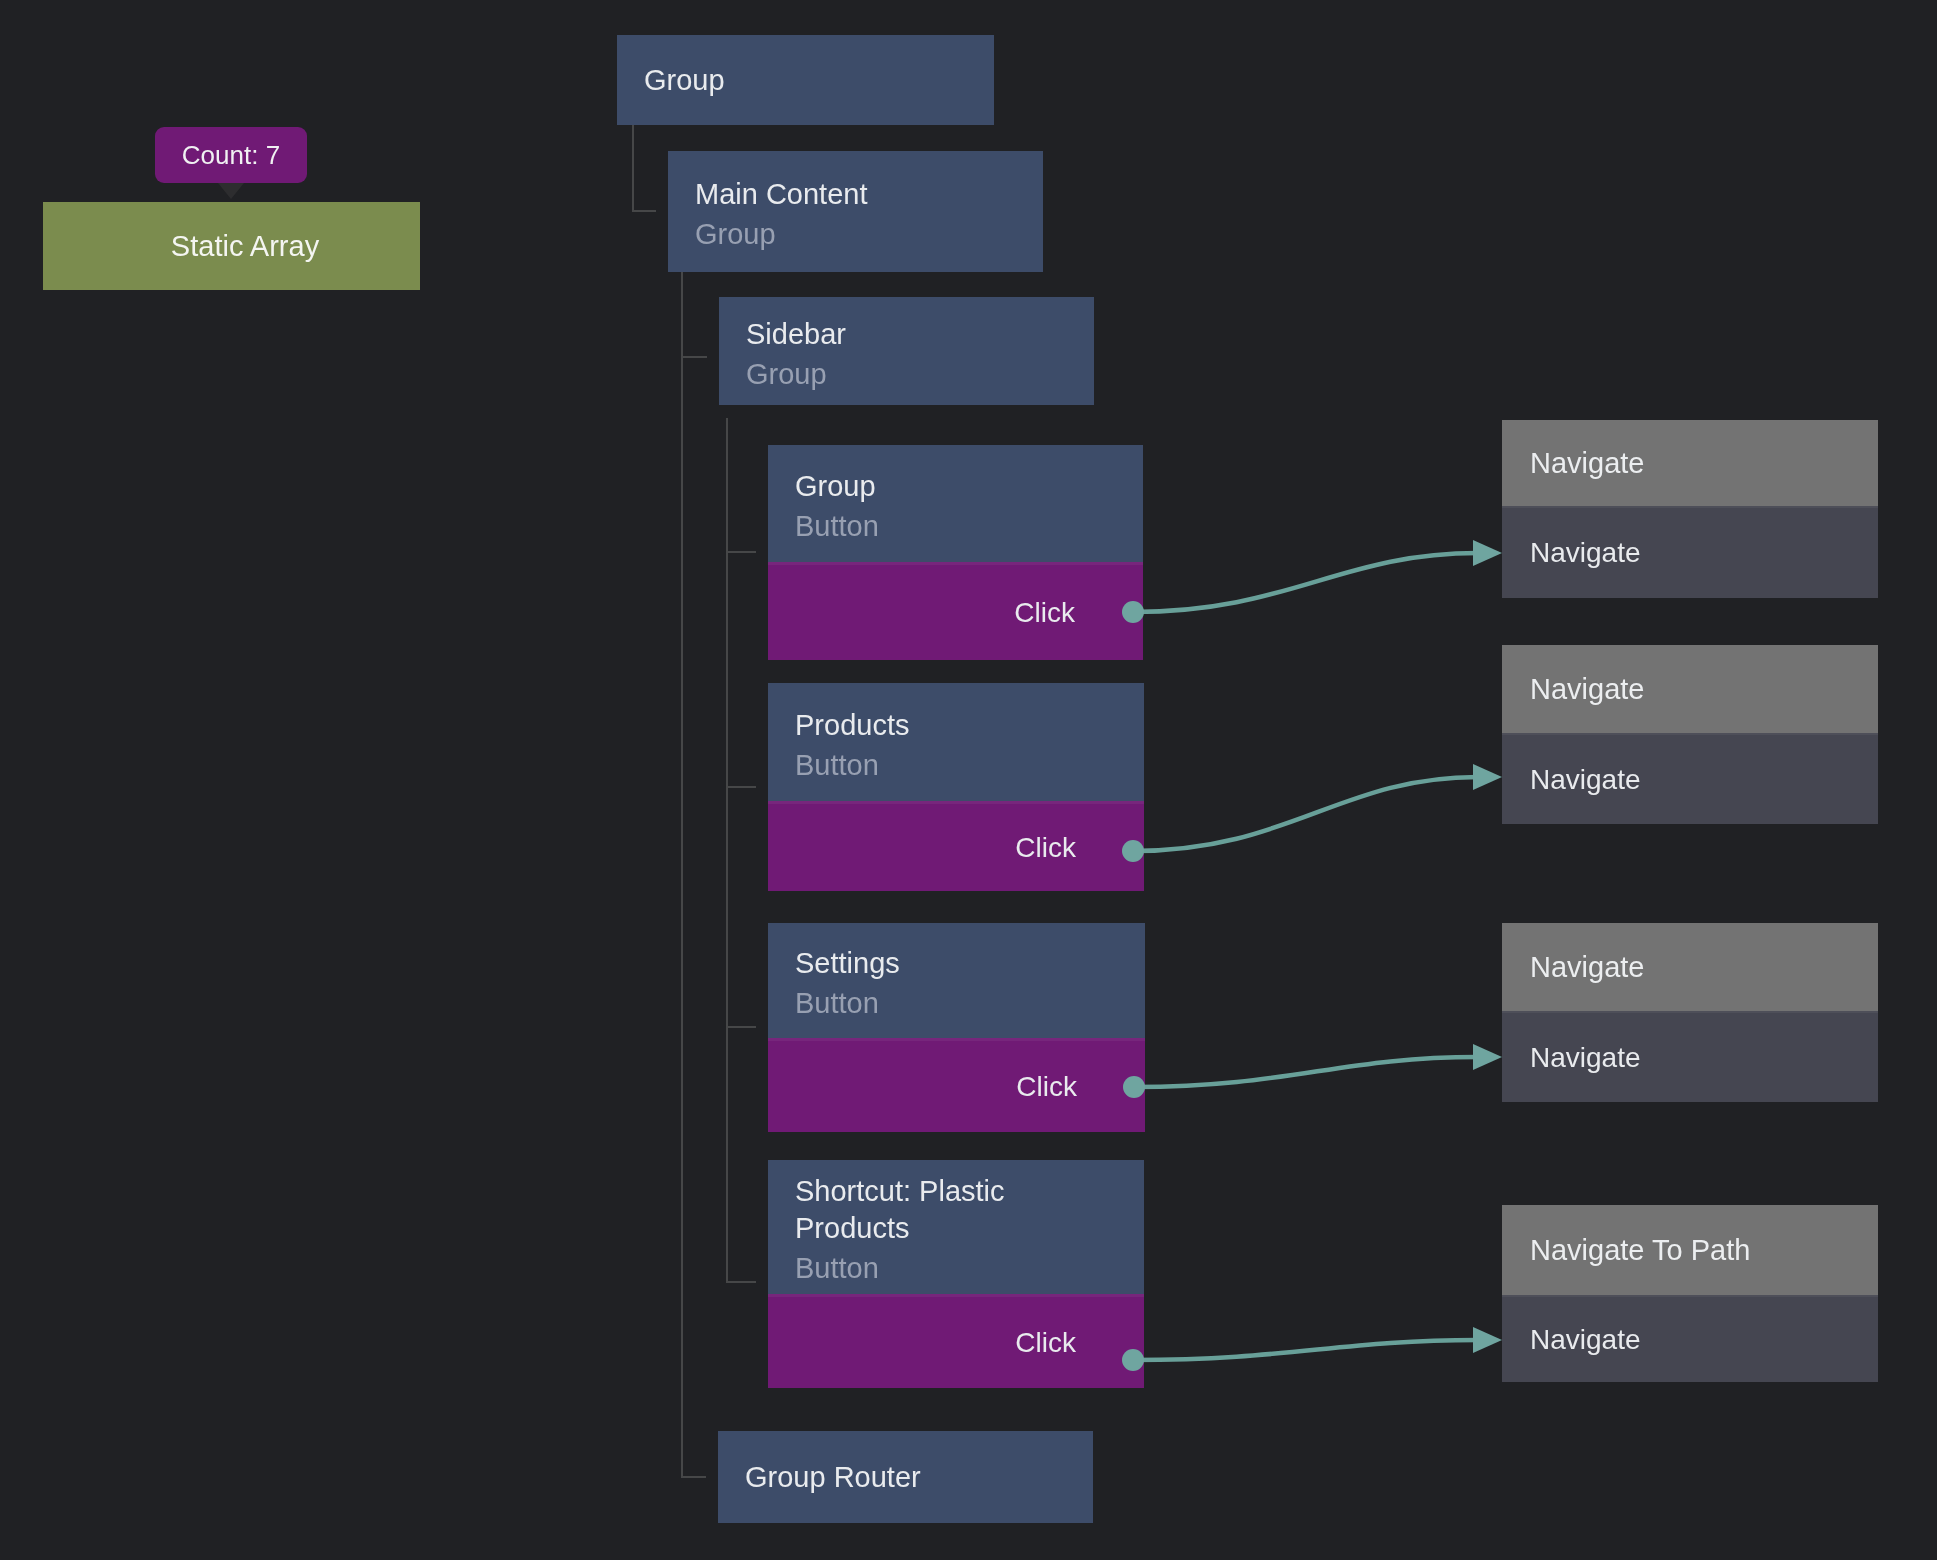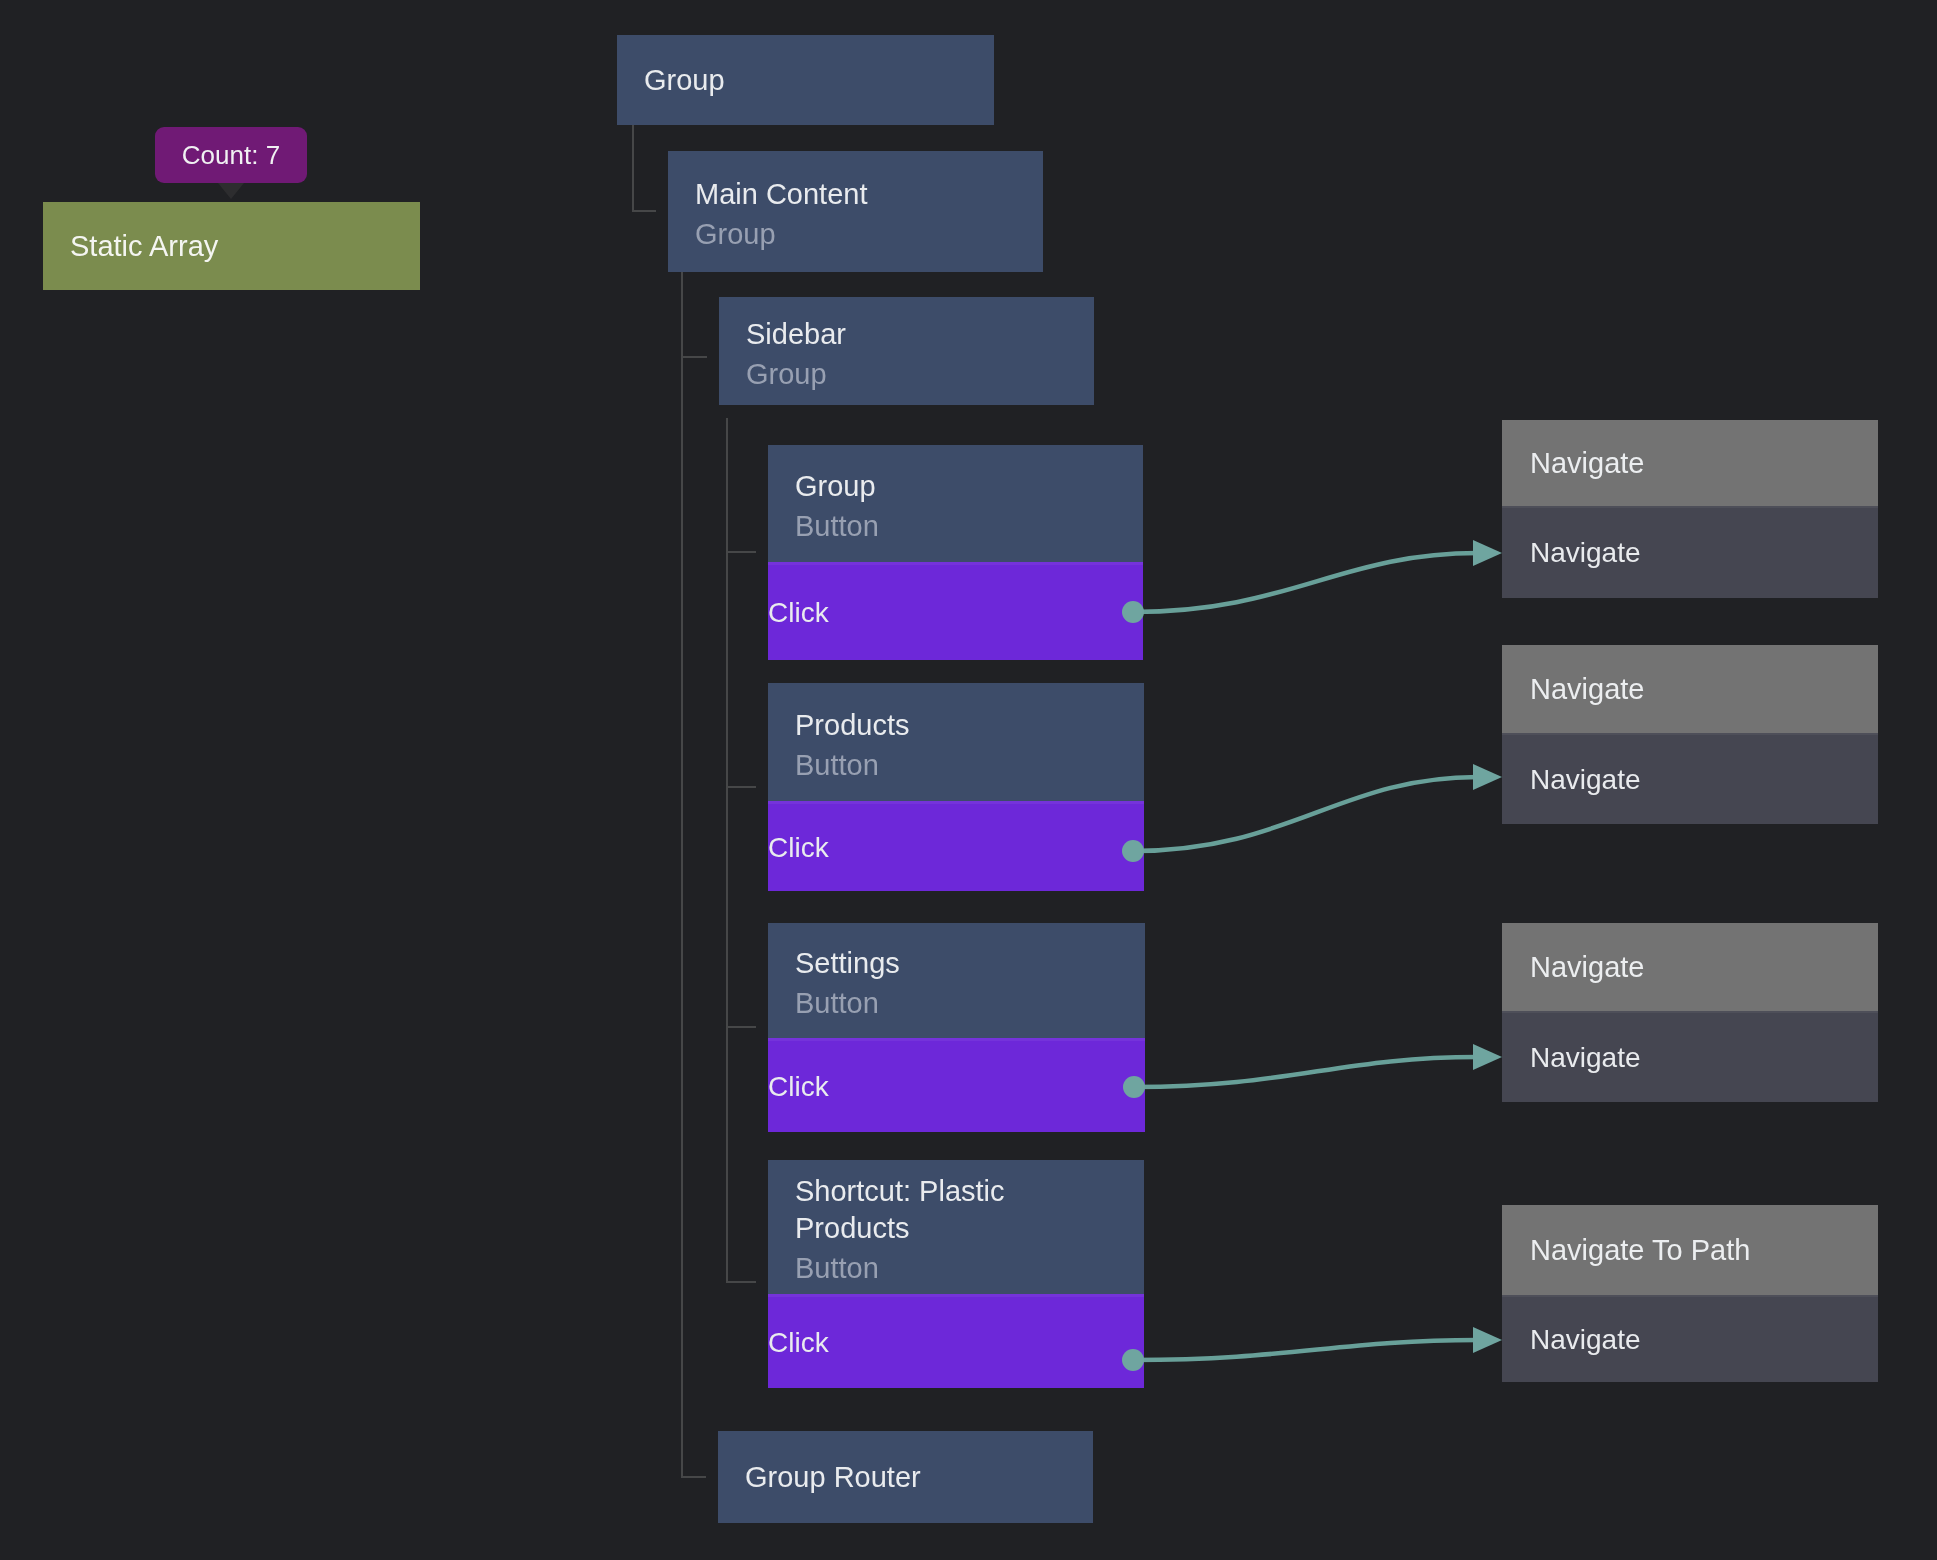--- a/index.html
+++ b/index.html
@@ -12,22 +12,22 @@
   .node { position:absolute; box-sizing:border-box; display:flex; flex-direction:column; }
   
   .vnode { background:#3d4c69; color:#e8eaed;margin-left:12px; }
   .vnode .head {
     flex:1 1 auto; display:flex; flex-direction:column; justify-content:center;
     padding-left:27px; padding-top:6px;
   }
   .vnode .title { font-size:29px; line-height:37px; color:#e9ebee; }
   .vnode .subtitle { font-size:29px; line-height:37px; color:#98a0b2; margin-top:3px; }
   .vnode .ports {
-    flex:0 0 auto; background:#6d28d9; border-top:3px solid rgba(255,255,255,0.055);
-    display:flex; align-items:center; justify-content:flex-start; padding-right:68px;
+    flex:0 0 auto; background:#701a75; border-top:3px solid rgba(255,255,255,0.055);
+    display:flex; align-items:center; justify-content:flex-end; padding-right:68px;
   }
   .vnode .out-label { font-size:28px; color:#e9ebee; }
   .single { justify-content:center; }
   .single .title { font-size:29px; padding-left:27px; }
   
   .lnode { background:#737373; color:#eceef0; }
   .lnode .lhead { flex:0 0 auto; display:flex; align-items:center; padding-left:28px; }
   .lnode .lhead .title { font-size:29px; color:#eceef0; }
   .lnode .lrow {
     flex:1 1 auto; background:#454651; border-top:2px solid rgba(255,255,255,0.05);
@@ -42,21 +42,21 @@
     position:absolute; left:155px; top:127px; width:152px; height:56px;
     background:#701a75; border-radius:9px; display:flex; align-items:center; justify-content:center;
     color:#f0f1f2; font-size:26px; z-index:5;
   }
   .tooltip .caret {
     position:absolute; left:50%; top:100%; margin-left:-13px;
     width:0; height:0; border-left:13px solid transparent; border-right:13px solid transparent;
     border-top:16px solid #2d2d2f;
   }
   
-  #n-static   { left:43px;  top:202px;  width:377px; height:88px; }
+  #n-static   { left:43px;  top:202px;  width:377px; height:88px;text-align:center; }
   #n-group    { left:605px; top:35px;   width:377px; height:90px; }
   #n-main     { left:656px; top:151px;  width:375px; height:121px; }
   #n-sidebar  { left:707px; top:297px;  width:375px; height:108px; }
   #n-home     { left:756px; top:445px;  width:375px; height:215px; }
   #n-home .ports { height:95px; }
   #n-products { left:756px; top:683px;  width:376px; height:208px; }
   #n-products .ports { height:87px; }
   #n-settings { left:756px; top:923px;  width:377px; height:209px; }
   #n-settings .ports { height:91px; }
   #n-shortcut { left:756px; top:1160px; width:376px; height:228px; }

